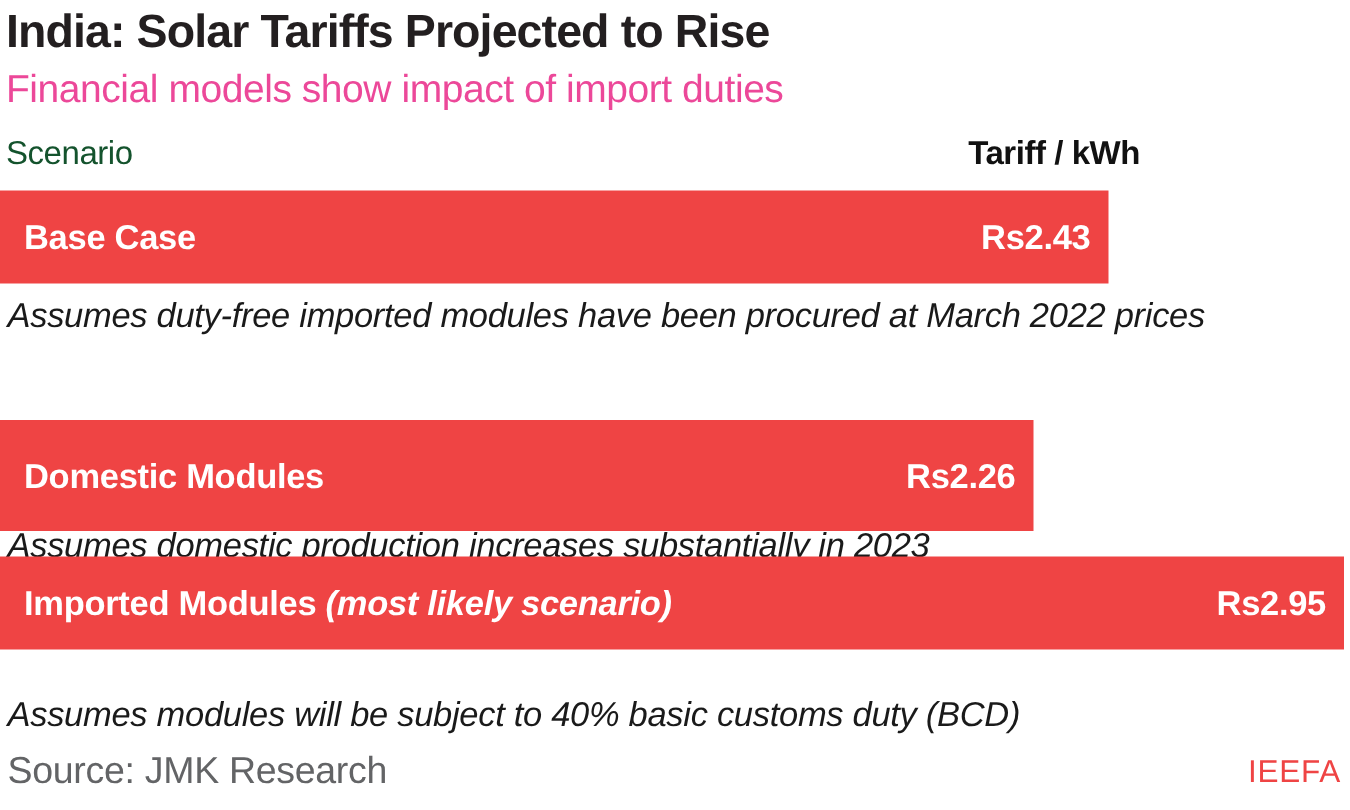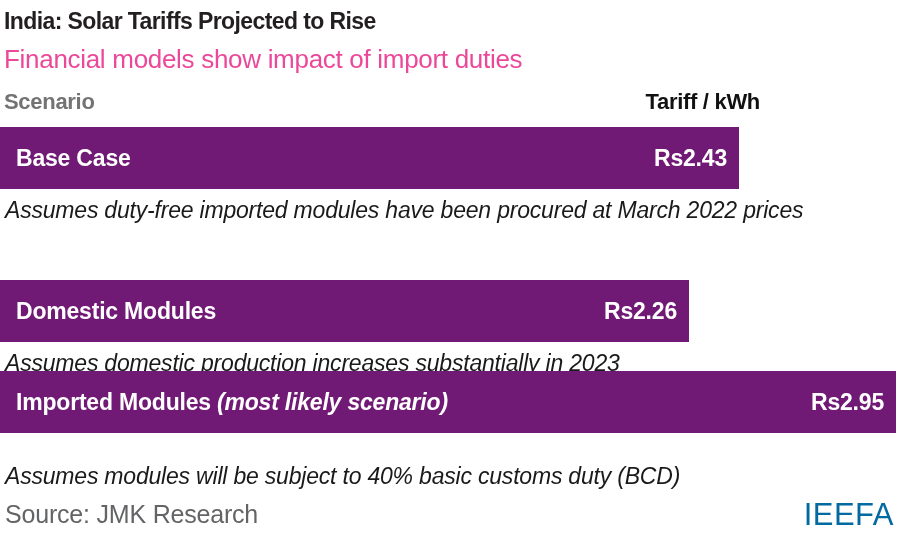--- a/index.html
+++ b/index.html
@@ -22,21 +22,21 @@
     width: 900px;
     height: 540px;
   }
 
   
   .headline {
     position: absolute;
     left: 4px;
     top: 2px;
     width: 890px;
-    font-size: 23px;
+    font-size: 31px;
     font-weight: bold;
     letter-spacing: -0.6px;
     color: #231f20;
     line-height: 38px;
     white-space: nowrap;
   }
   .subhead {
     position: absolute;
     left: 4px;
     top: 42px;
@@ -55,43 +55,43 @@
     left: 0;
     top: 88px;
     width: 900px;
     height: 30px;
   }
   .colhead-left {
     position: absolute;
     left: 4px;
     top: 0;
     font-size: 22px;
-    font-weight: bold;
+    font-weight: normal;
     letter-spacing: -0.3px;
-    color: #737373;
+    color: #14532d;
     line-height: 28px;
   }
   .colhead-right {
     position: absolute;
     left: 12px;
     top: 0;
     width: 748px;
     text-align: right;
     font-size: 22px;
     font-weight: bold;
     letter-spacing: -0.3px;
     color: #111111;
     line-height: 28px;
   }
 
   
   .bar {
     position: absolute;
     left: 0;
-    background: #701a75;
+    background: #ef4444;
     display: flex;
     align-items: center;
     box-sizing: border-box;
     padding: 0 12px 0 16px;
   }
   .bar-label {
     font-size: 23px;
     font-weight: bold;
     color: #ffffff;
     letter-spacing: -0.2px;
@@ -106,21 +106,21 @@
     margin-left: auto;
     font-size: 23px;
     font-weight: bold;
     color: #ffffff;
     letter-spacing: -0.2px;
     white-space: nowrap;
     line-height: 1;
   }
 
   #bar-1 { top: 127px; height: 62px; width: 739px; }
-  #bar-2 { top: 280px; height: 62px; width: 689px; padding-left: 16px; }
+  #bar-2 { top: 280px; height: 74px; width: 689px; padding-left: 16px; }
   #bar-3 { top: 371px; height: 62px; width: 896px; gap: 32px; }
 
   
   .caption {
     position: absolute;
     left: 5px;
     font-size: 23px;
     font-style: italic;
     font-weight: normal;
     color: #1a1a1a;
@@ -148,23 +148,23 @@
     color: #636466;
     letter-spacing: -0.2px;
     line-height: 32px;
     white-space: nowrap;
     text-align: right;
   }
   .brand {
     position: absolute;
     right: 6px;
     top: 1px;
-    font-size: 31px;
-    font-weight: normal;
-    color: #0369a1;
+    font-size: 21px;
+    font-weight: normal;
+    color: #ef4444;
     letter-spacing: 0.5px;
     line-height: 32px;
     white-space: nowrap;
   }
 </style>
 </head>
 <body>
 
 <div class="canvas">
 

